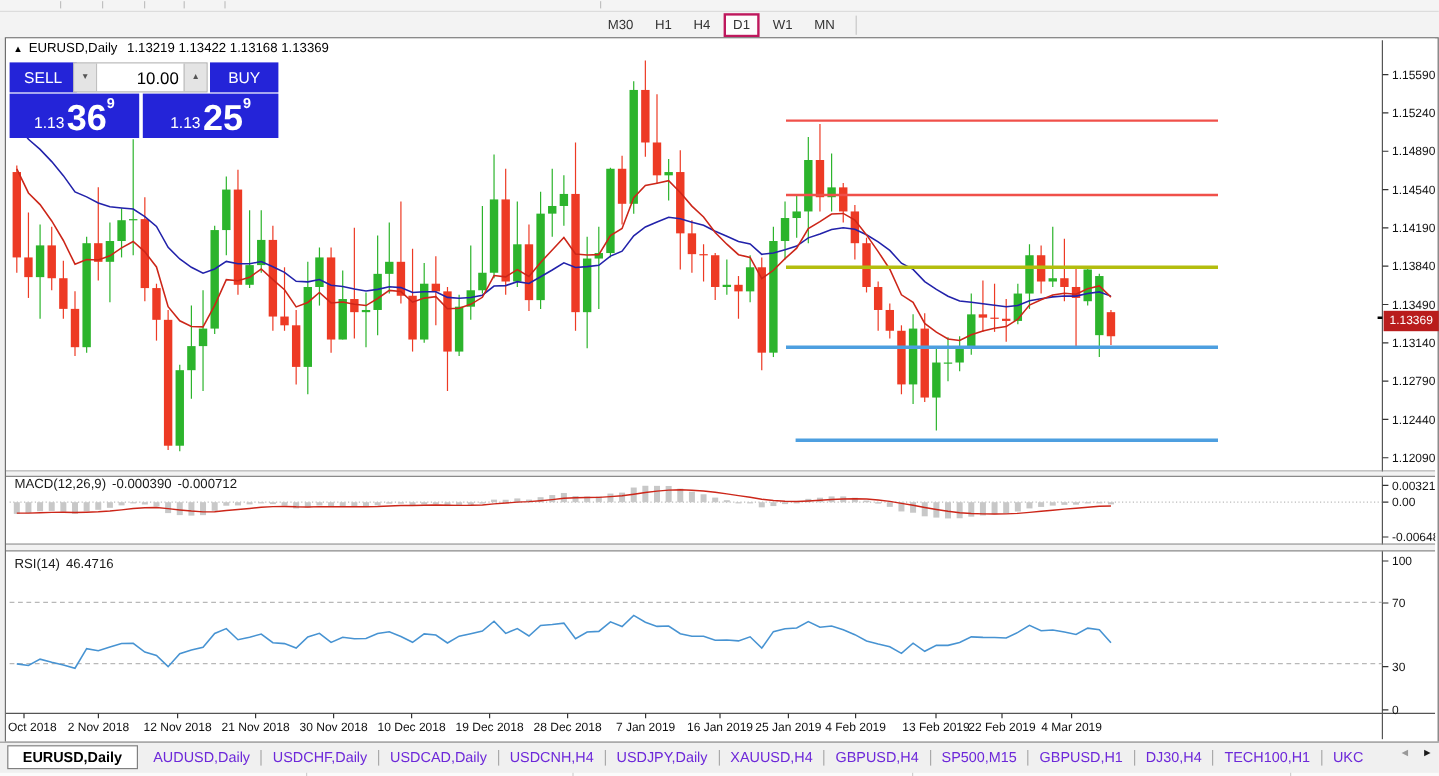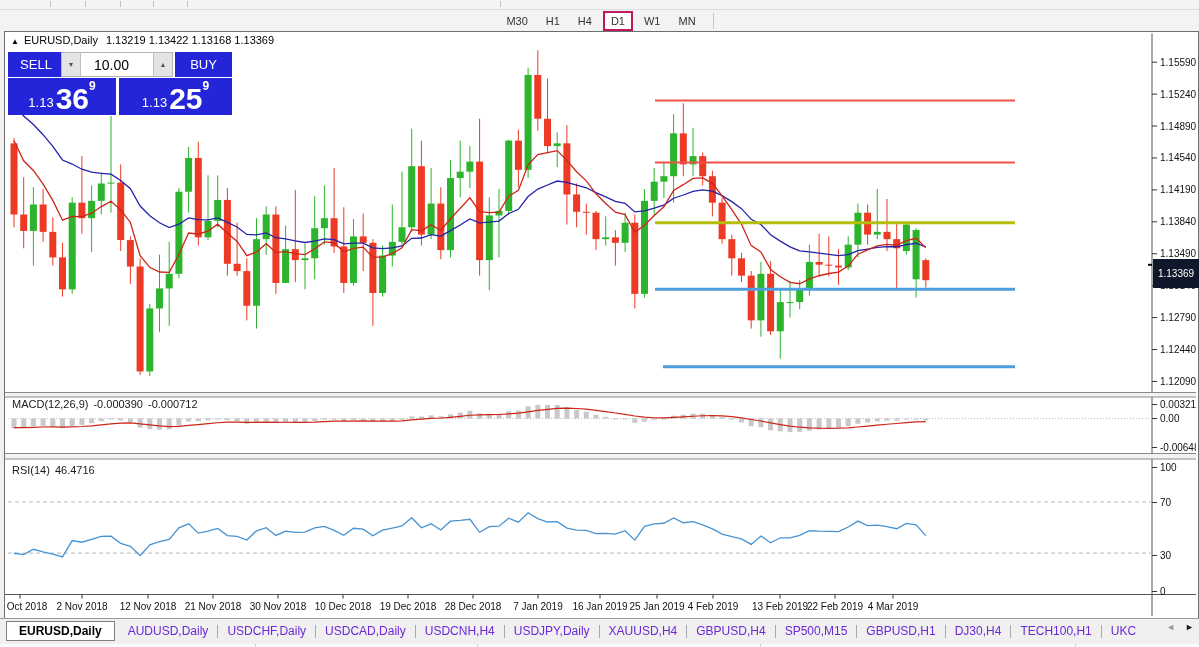--- a/index.html
+++ b/index.html
@@ -20,32 +20,32 @@
   #title-bar .tri{font-size:8px;margin-right:5px;}
   #title-bar .ohlc{margin-left:8px;}
   
   #trade-panel{left:3px;top:20px;width:224px;height:64px;}
   .btn-blue{position:absolute;background:#2424d8;color:#fff;display:flex;align-items:center;justify-content:center;font-size:13px;cursor:pointer;}
   #sell-btn{left:0;top:0;width:56px;height:25px;}
   #buy-btn{left:167px;top:0;width:57px;height:25px;}
   #vol-group{position:absolute;left:53px;top:0;width:112px;height:25px;background:#e9e9e9;border:1px solid #b5b5b5;box-sizing:border-box;display:flex;}
   .vol-arrow{width:18px;background:#e4e4e4;border-right:1px solid #c0c0c0;display:flex;align-items:center;justify-content:center;font-size:7px;color:#555;cursor:pointer;}
   .vol-arrow.right{border-right:none;border-left:1px solid #c0c0c0;}
-  #vol-field{flex:1;background:#fff;display:flex;align-items:center;justify-content:flex-end;padding-right:24px;font-size:14px;color:#000;}
+  #vol-field{flex:1;background:#fff;display:flex;align-items:center;justify-content:flex-end;padding-right:4px;font-size:14px;color:#000;}
   .price-box{position:absolute;top:26px;height:37px;background:#2424d8;color:#fff;display:flex;align-items:flex-end;justify-content:center;padding-bottom:2px;box-sizing:border-box;cursor:pointer;}
   #sell-price{left:0;width:108px;}
   #buy-price{left:111px;width:113px;}
   .pb-small{font-size:13px;font-weight:normal;margin-bottom:3px;}
   .pb-big{font-size:30px;font-weight:bold;line-height:28px;margin-left:2px;}
   .pb-sup{font-size:12px;font-weight:bold;align-self:flex-start;margin-top:1px;}
   
   .ind-label{font-size:11px;color:#1a1a1a;white-space:nowrap;}
   .ind-label span{margin-right:5px;text-align:right;}
   
-  #price-tag{left:1148px;top:227px;width:46px;height:29px;background:#0f172a;color:#fff;font-size:10px;display:flex;align-items:center;justify-content:center;}
+  #price-tag{left:1148px;top:227px;width:46px;height:17px;background:#b91c1c;color:#fff;font-size:10px;display:flex;align-items:center;justify-content:center;}
   
   #tab-bar{left:0;top:618px;width:1199px;height:25px;background:#f0f0f0;border-top:1px solid #9a9a9a;display:flex;align-items:center;padding-left:6px;box-sizing:border-box;}
   .tab{font-size:12px;color:#6d28d9;padding:3px 9px;white-space:nowrap;cursor:pointer;}
   .tab.active{background:#fff;border:1px solid #808080;color:#000;font-weight:bold;padding:2px 12px;margin-right:4px;}
   .tab-sep{width:1px;height:13px;background:#aaa;}
   #tab-arrows{position:absolute;right:5px;top:622px;display:flex;gap:10px;align-items:center;}
   #tab-arrows span{font-size:9px;cursor:pointer;}
   #arrow-left{color:#999;}
   #arrow-right{color:#1a1a1a;}
   

